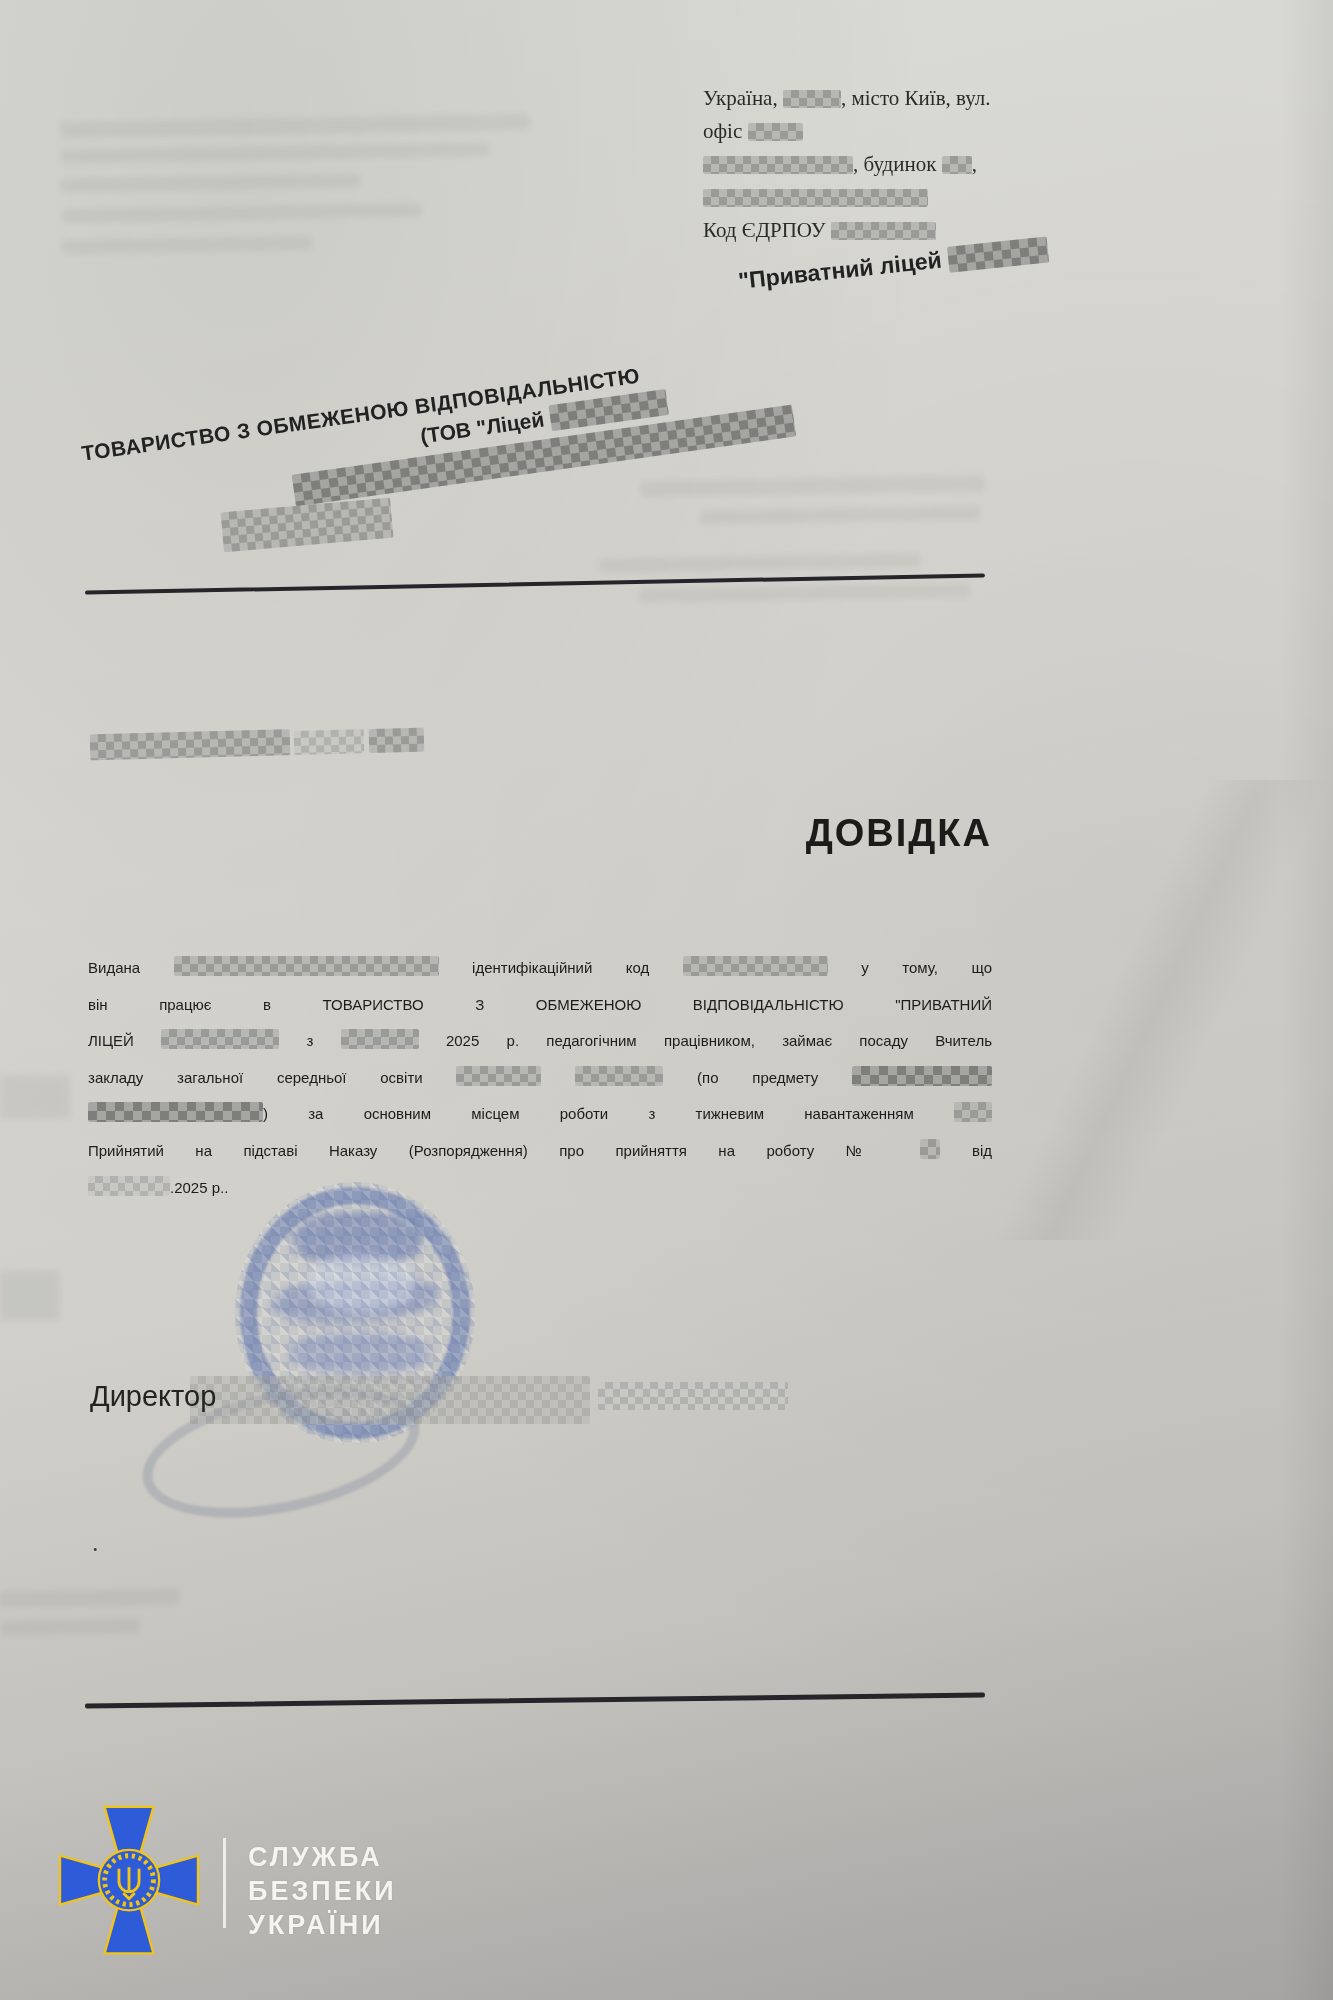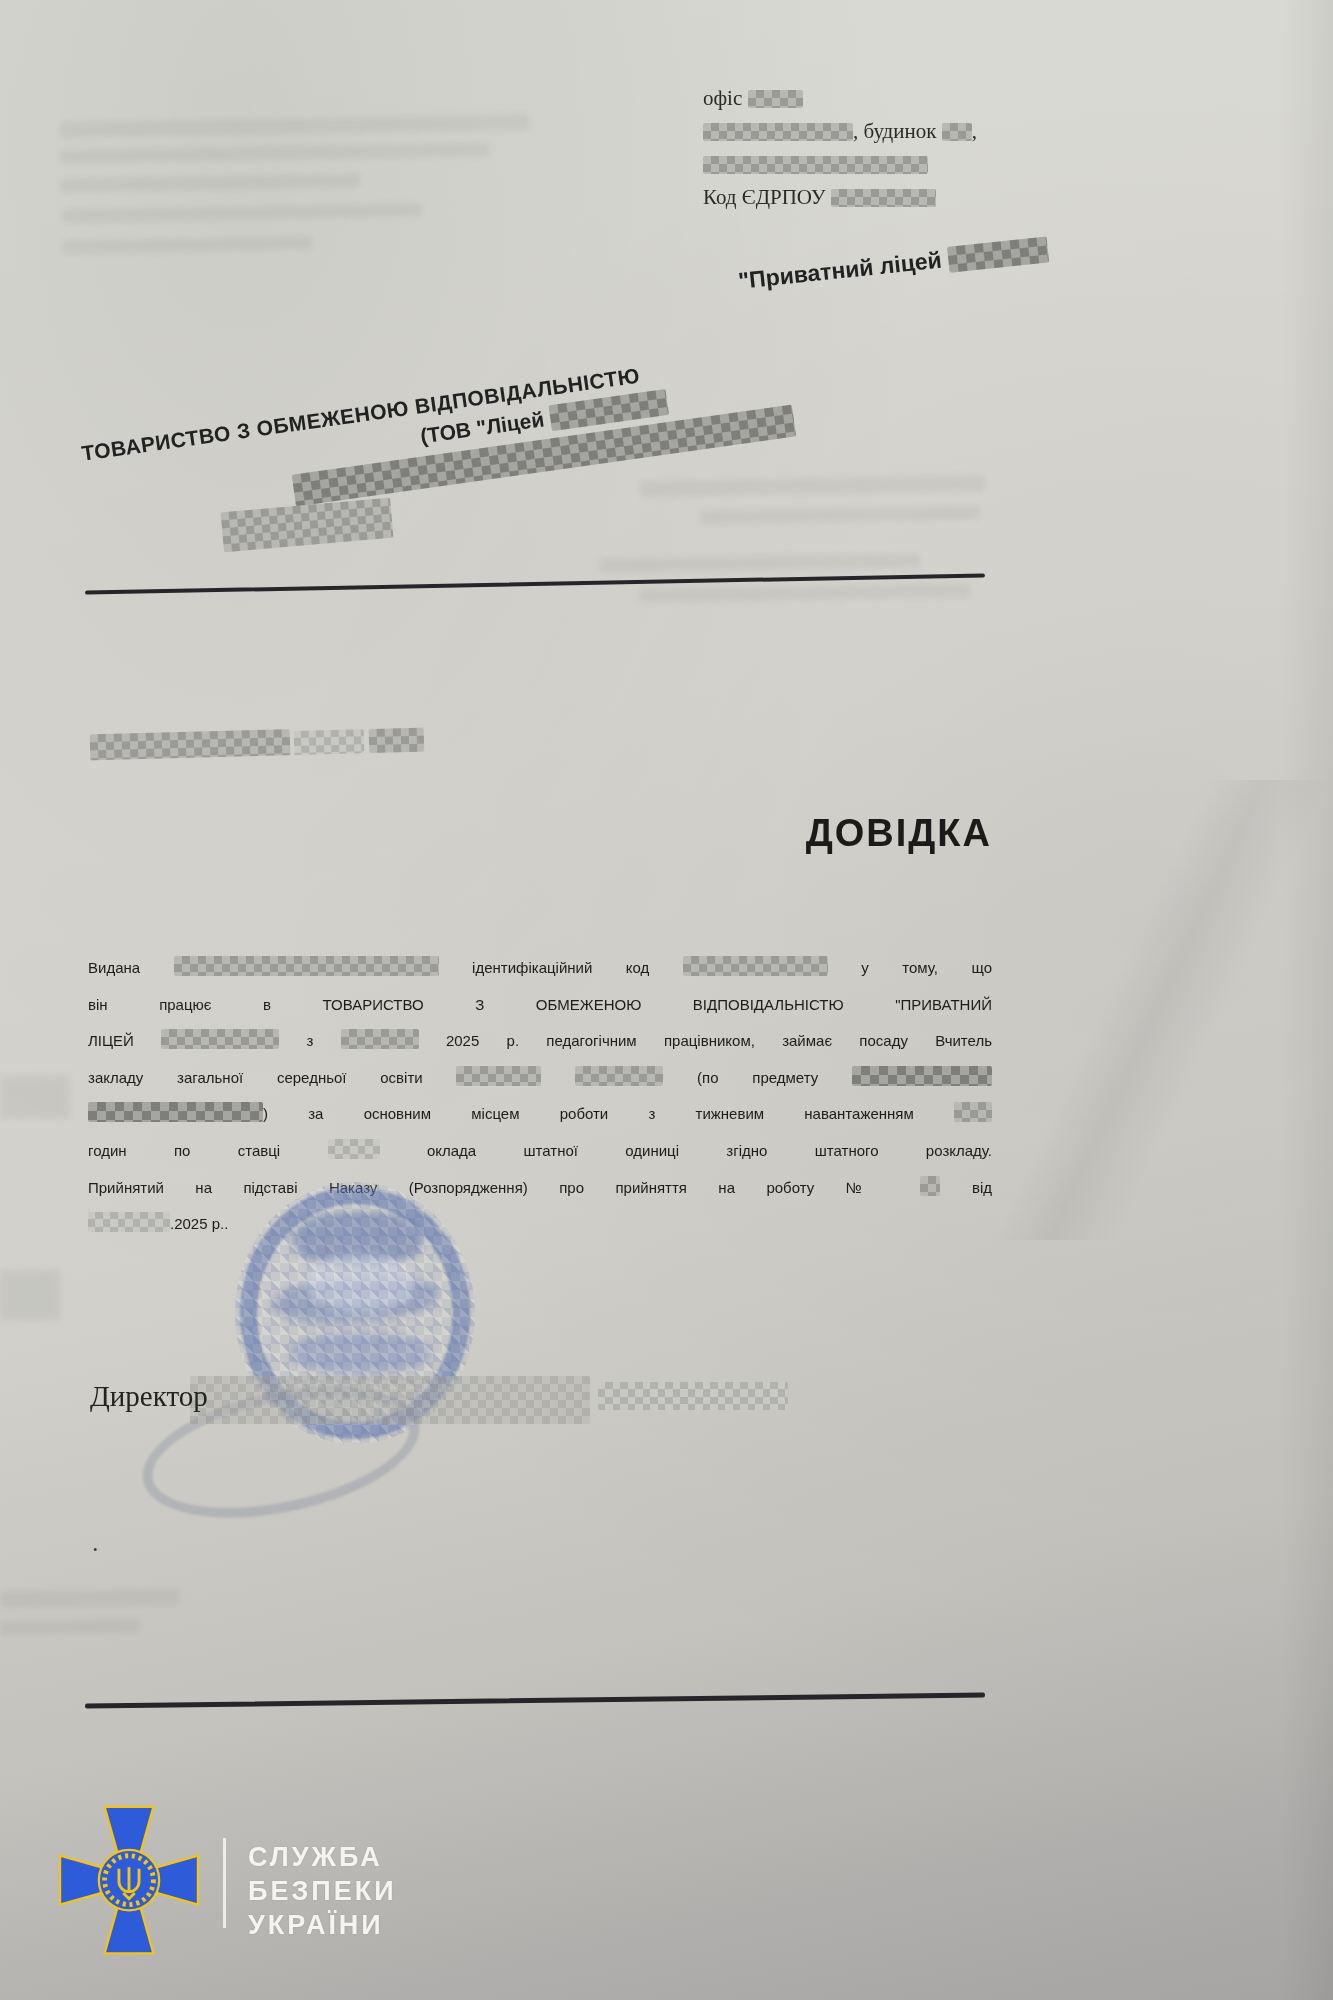--- a/index.html
+++ b/index.html
@@ -53,21 +53,21 @@
   .stamp .ring{position:absolute;inset:5px;border-radius:50%;
     border:17px solid rgba(82,105,170,.5);filter:blur(1px);}
   .stamp .blob{position:absolute;border-radius:45%;filter:blur(4px);}
   .stamp .mosaic{position:absolute;inset:0;border-radius:50%;
     background:
       linear-gradient(45deg,rgba(70,95,165,.14) 25%,transparent 25%,transparent 75%,rgba(70,95,165,.14) 75%),
       linear-gradient(45deg,rgba(255,255,255,.12) 25%,rgba(120,140,190,.10) 25%,rgba(120,140,190,.10) 75%,rgba(255,255,255,.12) 75%);
     background-size:18px 18px;background-position:0 0,9px 9px;}
   .sig-oval{left:140px;top:1392px;width:262px;height:100px;border-radius:50%;
     border:10px solid rgba(120,130,152,.30);transform:rotate(-12deg);filter:blur(1.2px);}
-  .director{left:90px;top:1380px;font-family:Liberation Serif, serif;font-size:29px;color:#23231f;}
+  .director{left:90px;top:1380px;font-family:Liberation Sans, sans-serif;font-size:29px;color:#23231f;}
   .stray-dot{left:92px;top:1528px;font-family:"Liberation Serif",serif;font-size:26px;color:#3a3a36;}
   
   .ghost{background:#4a4a46;opacity:.07;filter:blur(3px);border-radius:3px;transform:rotate(-1deg);}
   .crease{pointer-events:none;}
   
   .sbu-text{left:248px;top:1840px;font-weight:700;font-size:27px;line-height:34px;
     letter-spacing:3px;color:#f4f4f0;text-shadow:0 0 2px rgba(0,0,0,.12);}
   .sbu-divider{left:223px;top:1838px;width:3px;height:90px;background:rgba(246,246,242,.85);}
 </style>
 </head>
@@ -86,20 +86,21 @@
   <div class="abs ghost" style="left:640px;top:586px;width:330px;height:14px;"></div>
   <div class="abs ghost" style="left:0px;top:1075px;width:70px;height:44px;"></div>
   <div class="abs ghost" style="left:0px;top:1270px;width:60px;height:50px;"></div>
   <div class="abs ghost" style="left:0px;top:1590px;width:180px;height:16px;"></div>
   <div class="abs ghost" style="left:0px;top:1620px;width:140px;height:14px;"></div>
 
   <div class="abs crease" style="left:980px;top:780px;width:353px;height:460px;background:linear-gradient(115deg,transparent 40%,rgba(0,0,0,.05) 50%,transparent 62%);"></div>
   <div class="abs crease" style="left:1280px;top:0;width:53px;height:2000px;background:linear-gradient(90deg,transparent,rgba(0,0,0,.06));"></div>
 
   <div class="abs address">
+    <div class="row"><span>Україна,</span> <span class="rx" style="width:58px;"></span><span>, місто Київ, вул.</span></div>
     <div class="row"><span>офіс</span> <span class="rx" style="width:55px;"></span></div>
     <div class="row"><span class="rx" style="width:150px;"></span><span>, будинок</span> <span class="rx" style="width:30px;"></span><span>,</span></div>
     <div class="row"><span class="rx" style="width:225px;"></span></div>
     <div class="row"><span>Код ЄДРПОУ</span> <span class="rx" style="width:105px;"></span></div>
   </div>
 
   <div class="abs private-line">
     <span>"Приватний ліцей</span>
     <span class="rx dark" style="width:100px;height:26px;vertical-align:-6px;"></span>
   </div>
@@ -152,25 +153,20 @@
       <span>закладу загальної середньої освіти</span>
       <span class="rx" style="width:85px;"></span>
       <span class="rx" style="width:88px;"></span>
       <span class="b">(по предмету</span>
       <span class="rx dark" style="width:140px;"></span>
     </div>
     <div class="bline">
       <span class="rx dark" style="width:175px;"></span><span class="b">)</span>
       <span>за основним місцем роботи з тижневим навантаженням</span>
       <span class="rx" style="width:38px;"></span>
-    </div>
-    <div class="bline">
-      <span>годин по ставці</span>
-      <span class="rx light" style="width:52px;"></span>
-      <span>оклада штатної одиниці  згідно штатного розкладу.</span>
     </div>
     <div class="bline">
       <span>Прийнятий на підставі Наказу (Розпорядження) про прийняття на роботу №</span>
       <span class="rx" style="width:20px;"></span>
       <span>від</span>
     </div>
     <div class="bline last">
       <span class="rx light" style="width:82px;"></span><span>.2025 р..</span>
     </div>
   </div>

